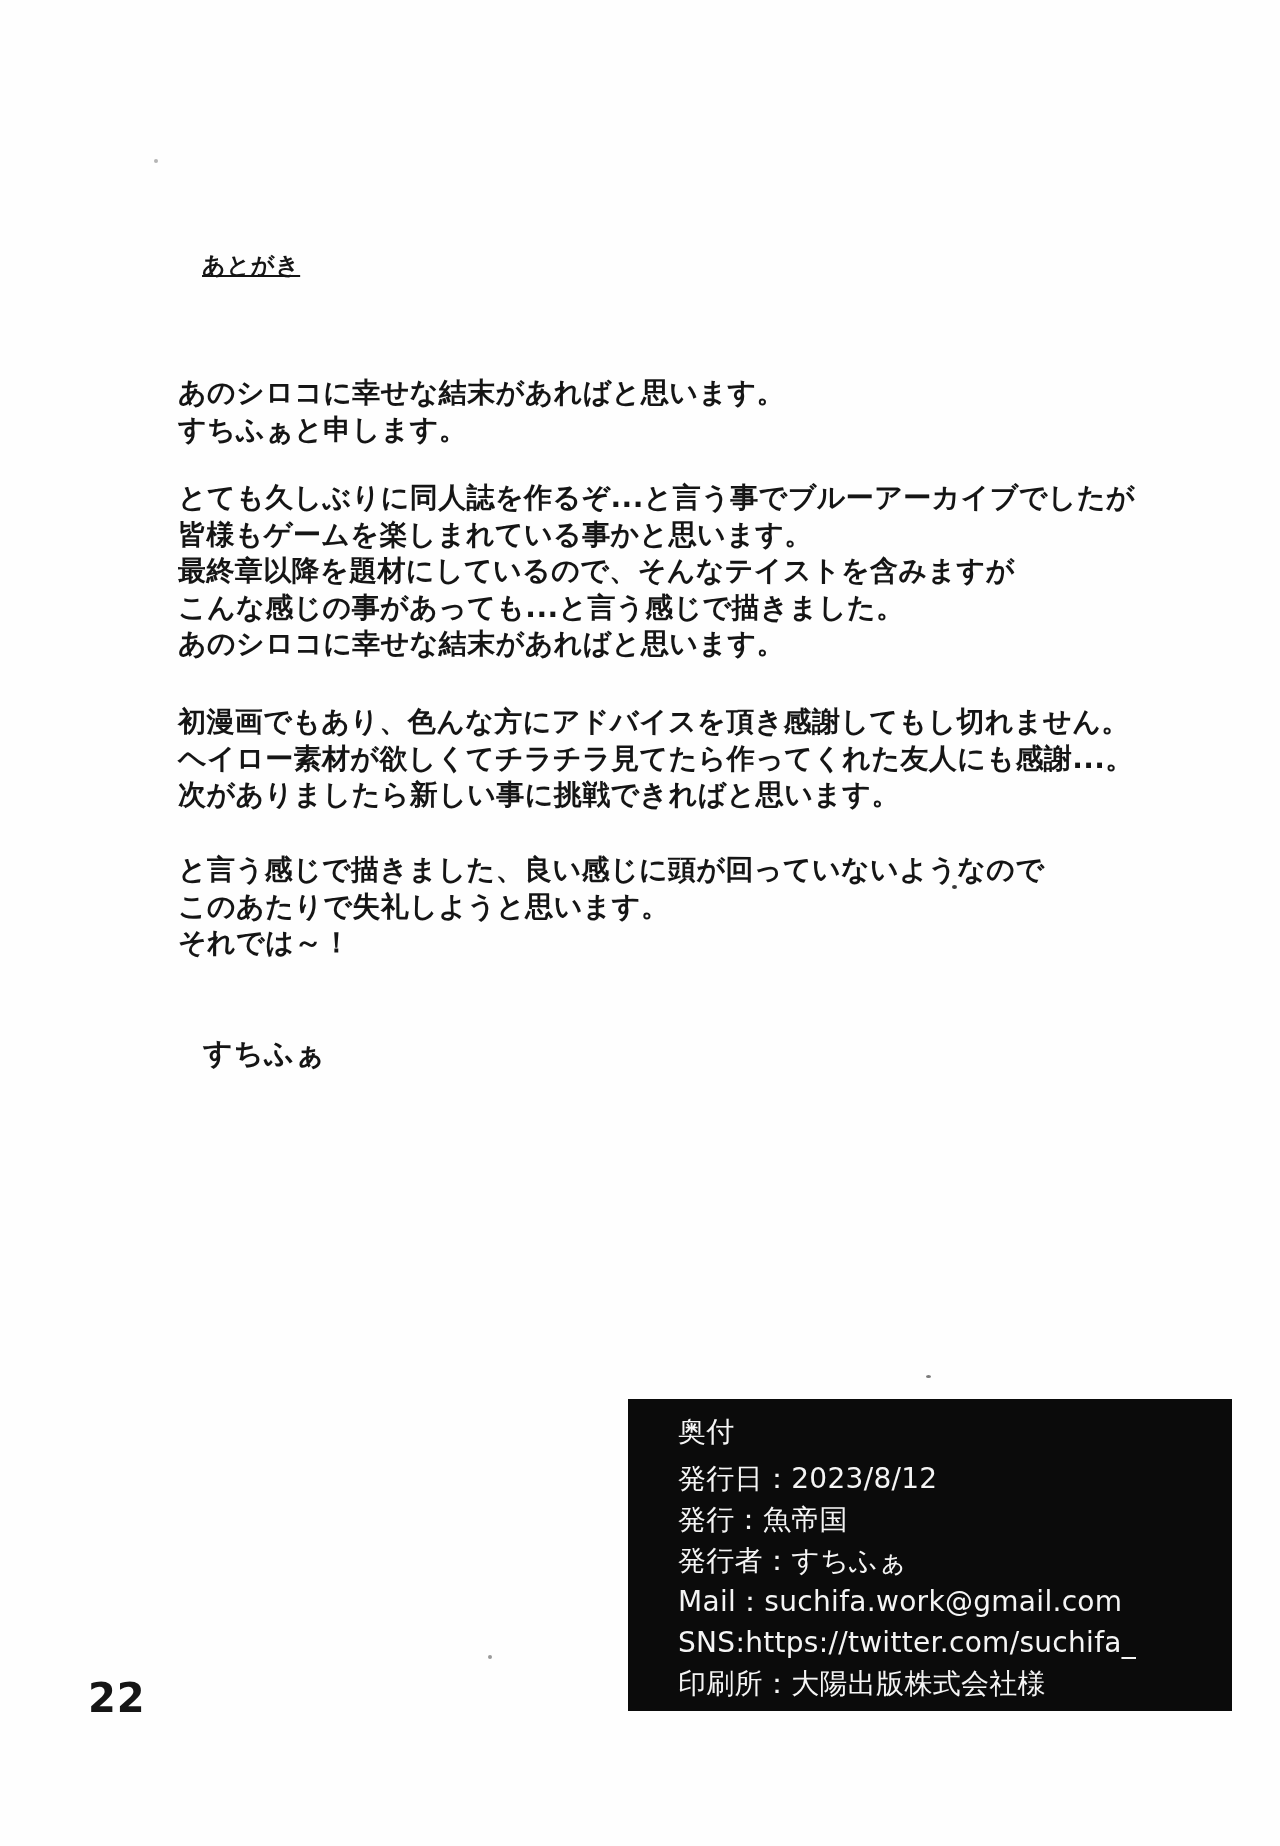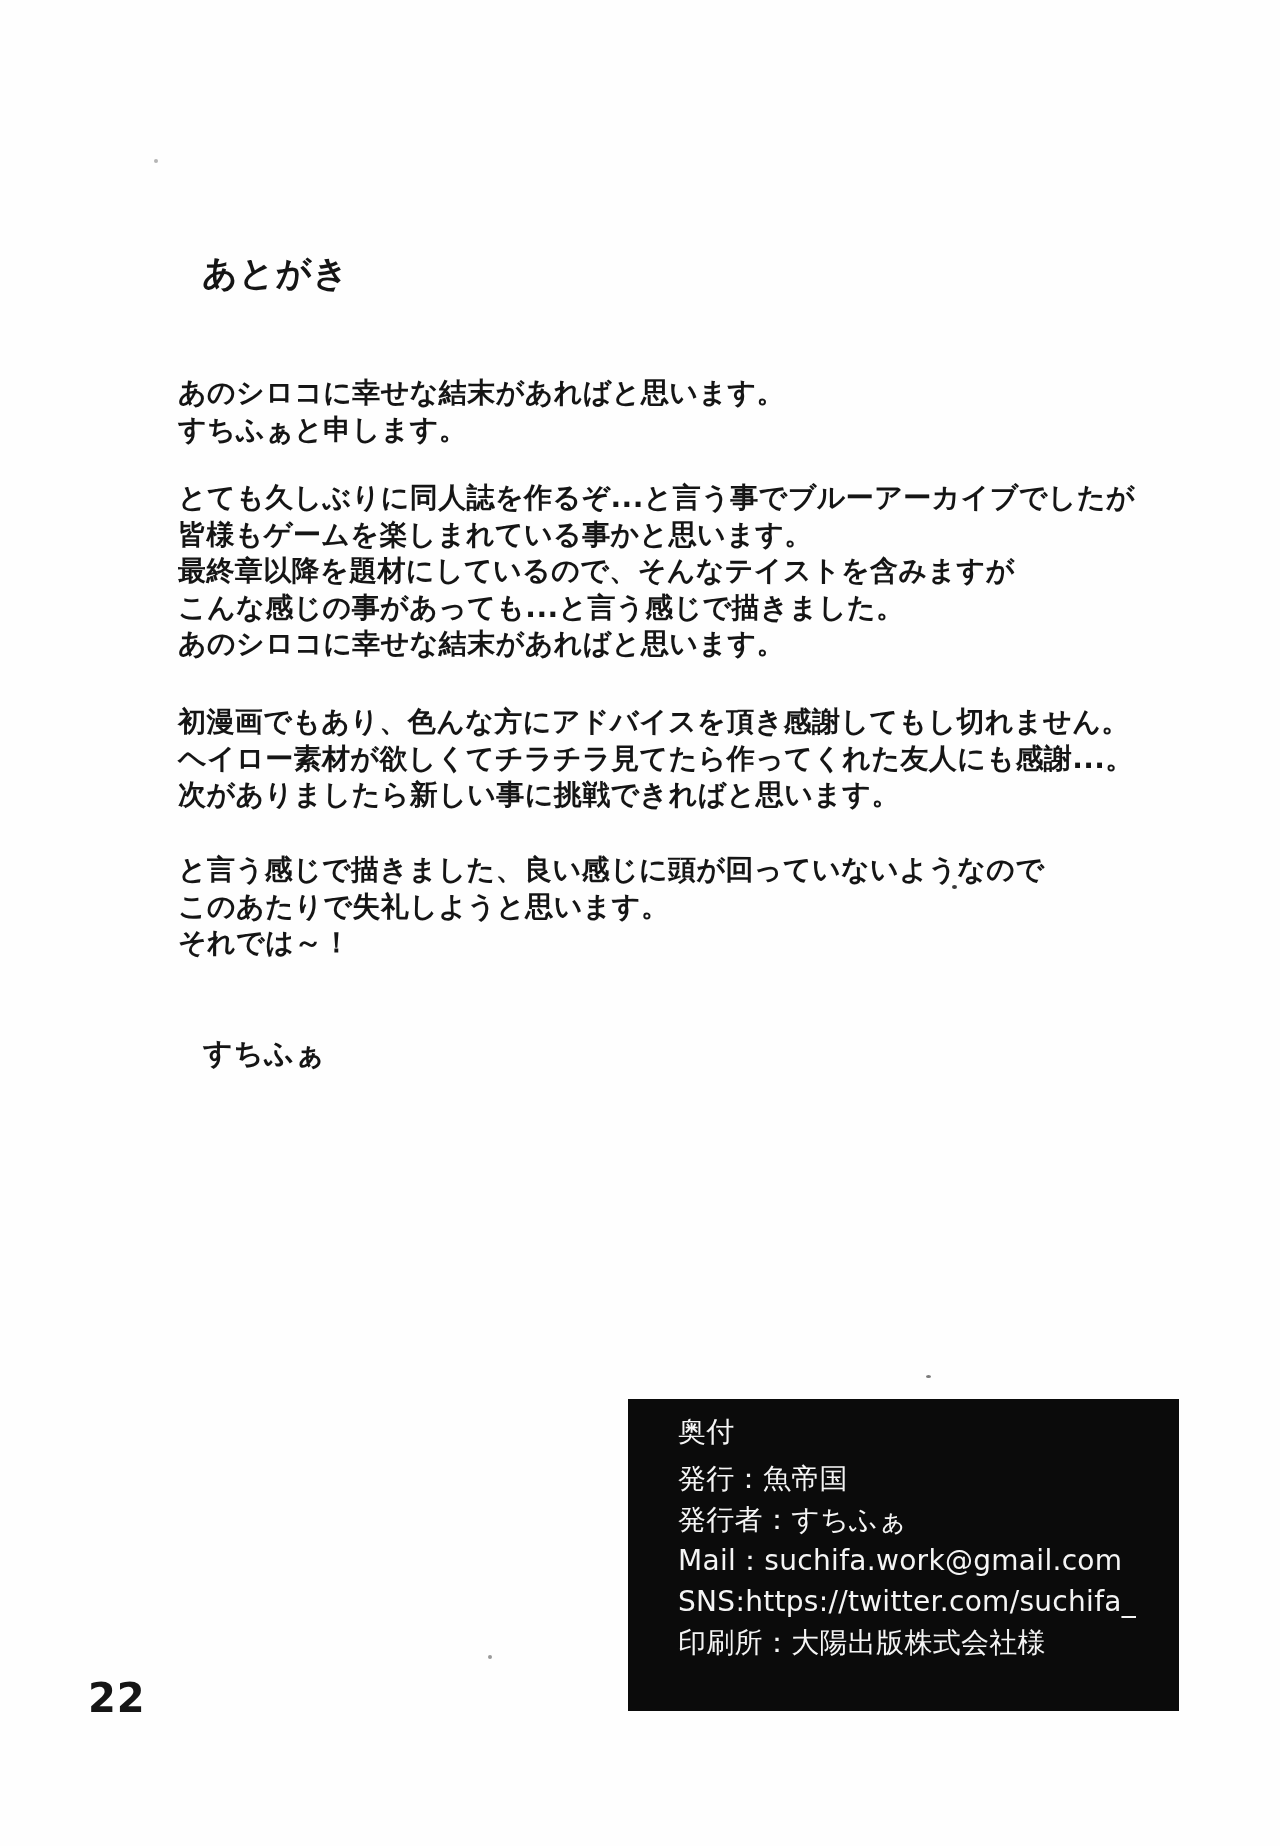--- a/index.html
+++ b/index.html
@@ -8,23 +8,24 @@
     width:1280px;height:1846px;
     margin:0 auto;
     background:#fefefe;
     overflow:hidden;
     font-family:"DejaVu Sans","Liberation Sans",sans-serif;
     color:#151515;
   }
   .title{
     position:absolute;left:202px;top:250px;
     margin:0;
-    font-size:35px;font-weight:bold;
+    font-size:23px;font-weight:bold;
     letter-spacing:1px;
     white-space:nowrap;
+    text-decoration:underline;
   }
   .para{
     position:absolute;left:178px;
   }
   .para p{
     margin:0;
     font-size:28px;
     font-weight:bold;
     line-height:36.6px;
     letter-spacing:0.4px;
@@ -32,21 +33,21 @@
   }
   .signature{
     position:absolute;left:203px;top:1034px;
     font-size:29px;font-weight:bold;
     letter-spacing:1px;
     white-space:nowrap;
     text-align:center;
   }
   .colophon{
     position:absolute;left:628px;top:1399px;
-    width:551px;height:312px;
+    width:604px;height:312px;
     box-sizing:border-box;
     background:#0b0b0b;
     color:#f5f5f5;
     padding:12px 0 0 50px;
   }
   .colophon p{
     margin:0;
     font-size:28px;
     font-weight:normal;
     line-height:41px;
@@ -94,20 +95,21 @@
   <div class="para" style="top:852px">
     <p>と言う感じで描きました、良い感じに頭が回っていないようなので</p>
     <p>このあたりで失礼しようと思います。</p>
     <p>それでは～！</p>
   </div>
 
   <div class="signature">すちふぁ</div>
 
   <div class="colophon">
     <p class="c-title">奥付</p>
+    <p>発行日：2023/8/12</p>
     <p>発行：魚帝国</p>
     <p>発行者：すちふぁ</p>
     <p>Mail：suchifa.work@gmail.com</p>
     <p>SNS:https://twitter.com/suchifa_</p>
     <p>印刷所：大陽出版株式会社様</p>
   </div>
 
   <div class="page-number">22</div>
 
   <div class="speck speck-1"></div>

